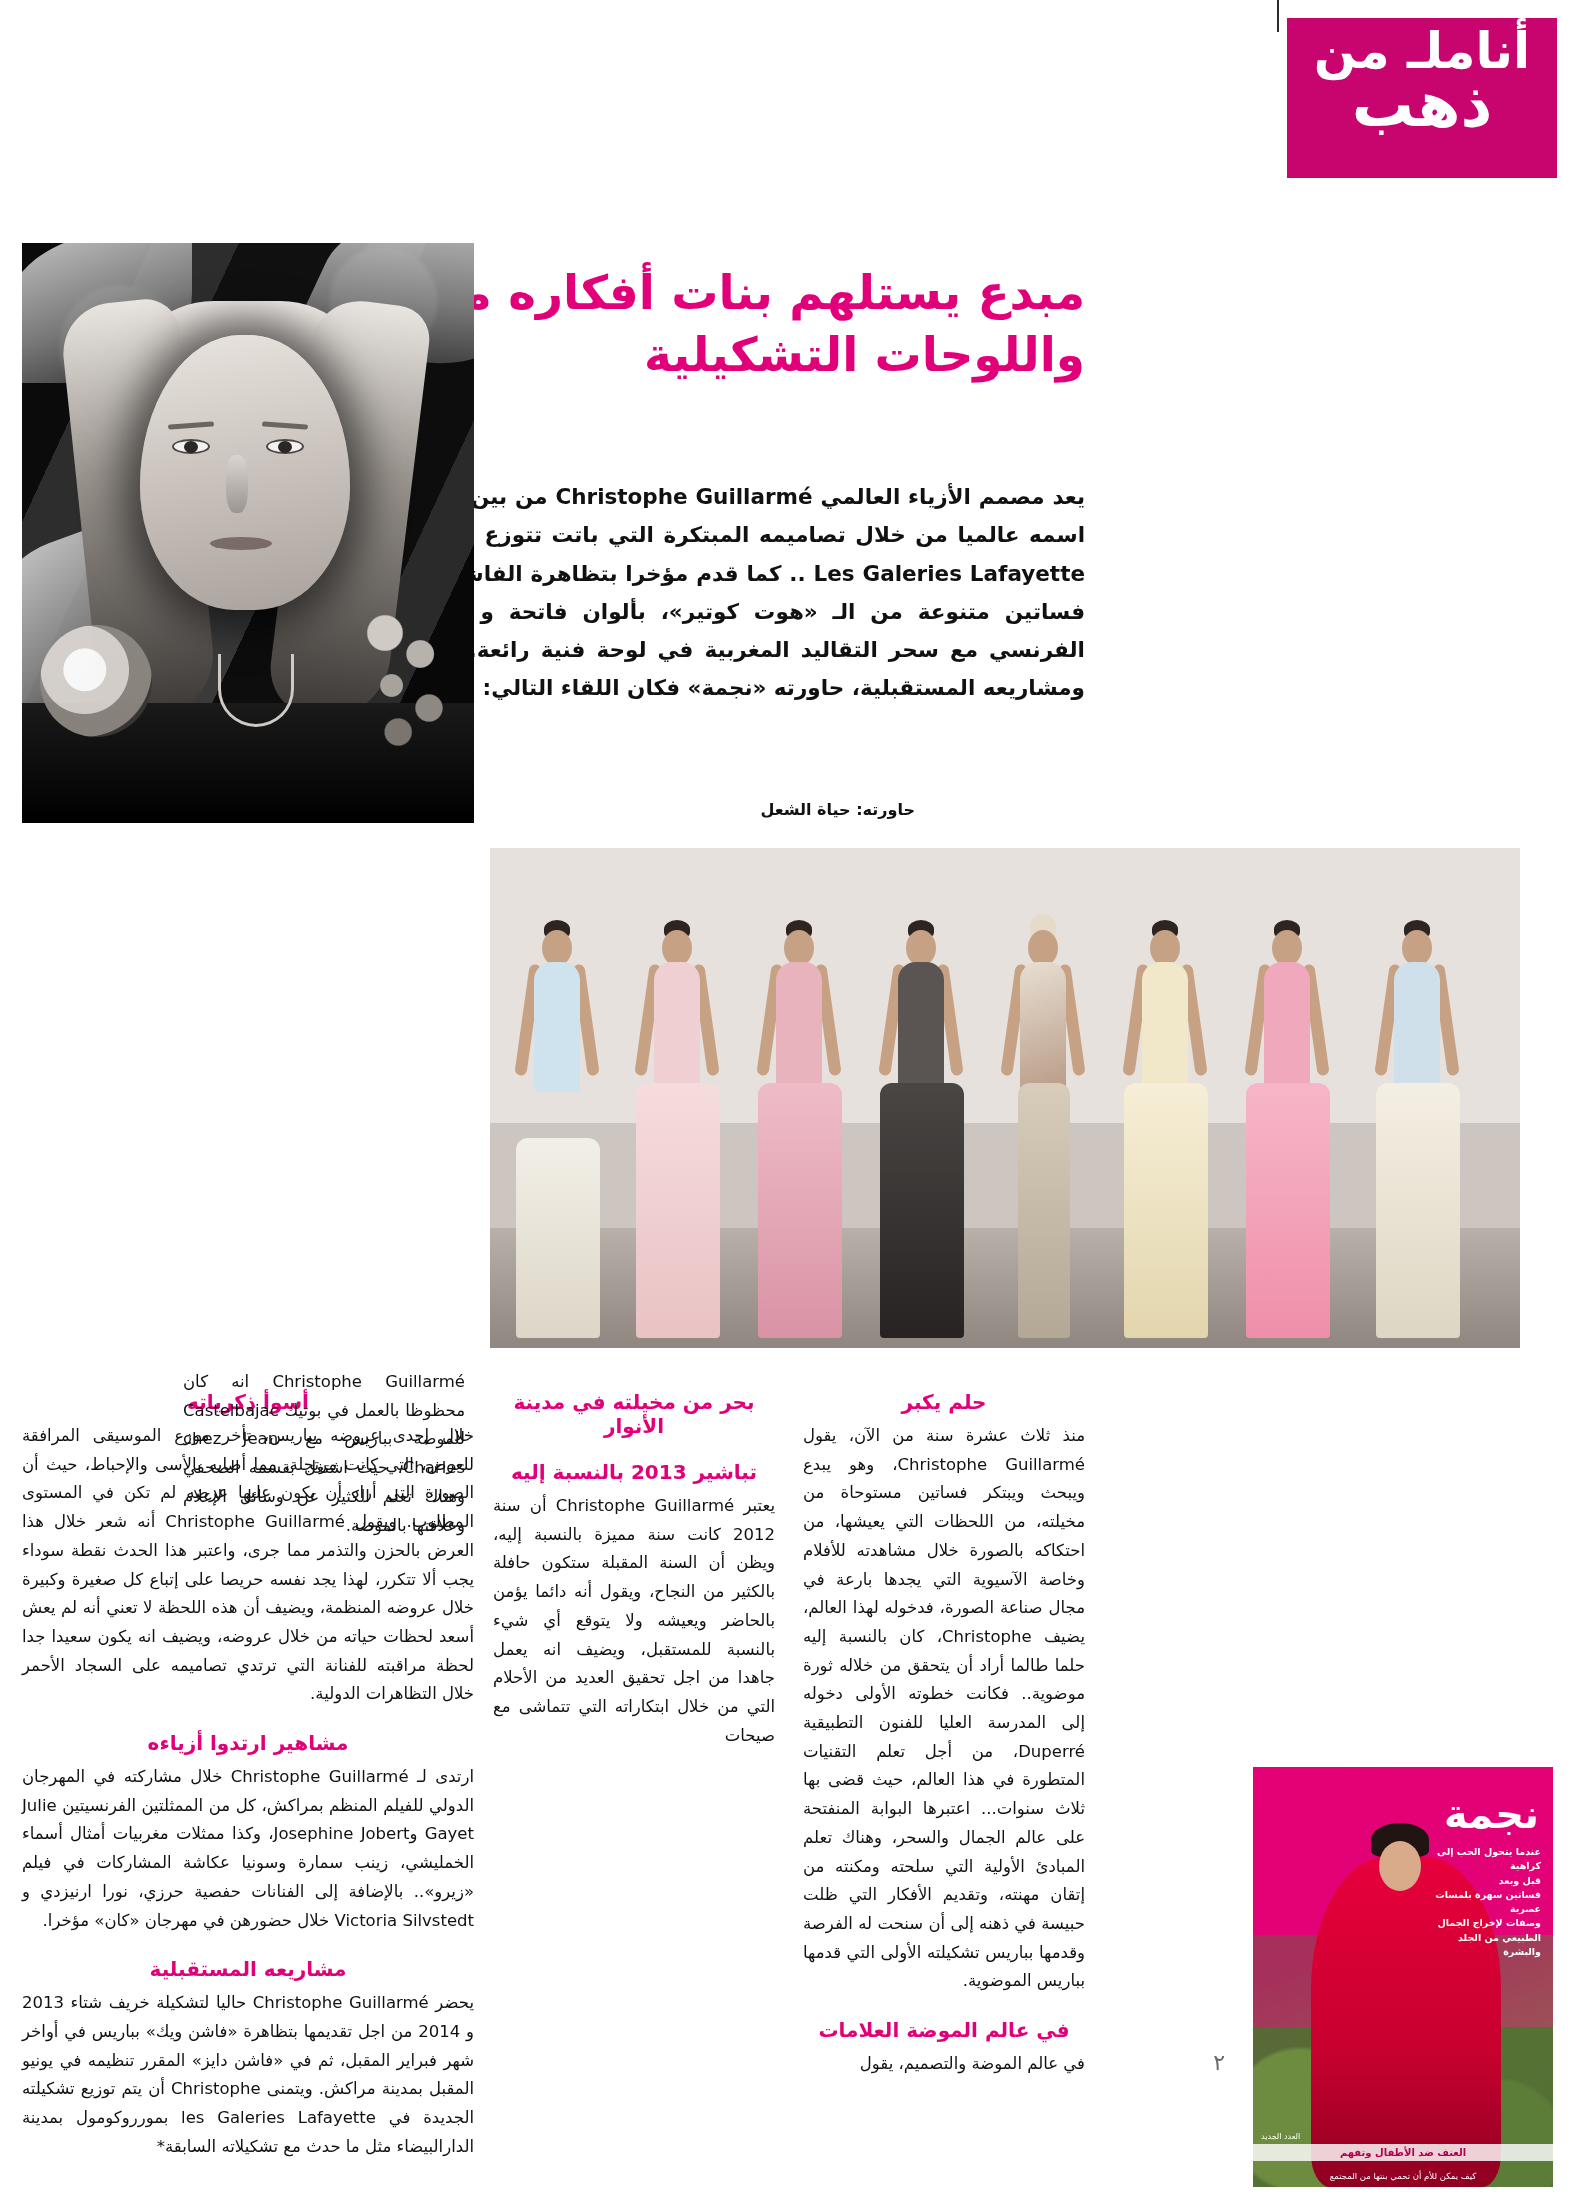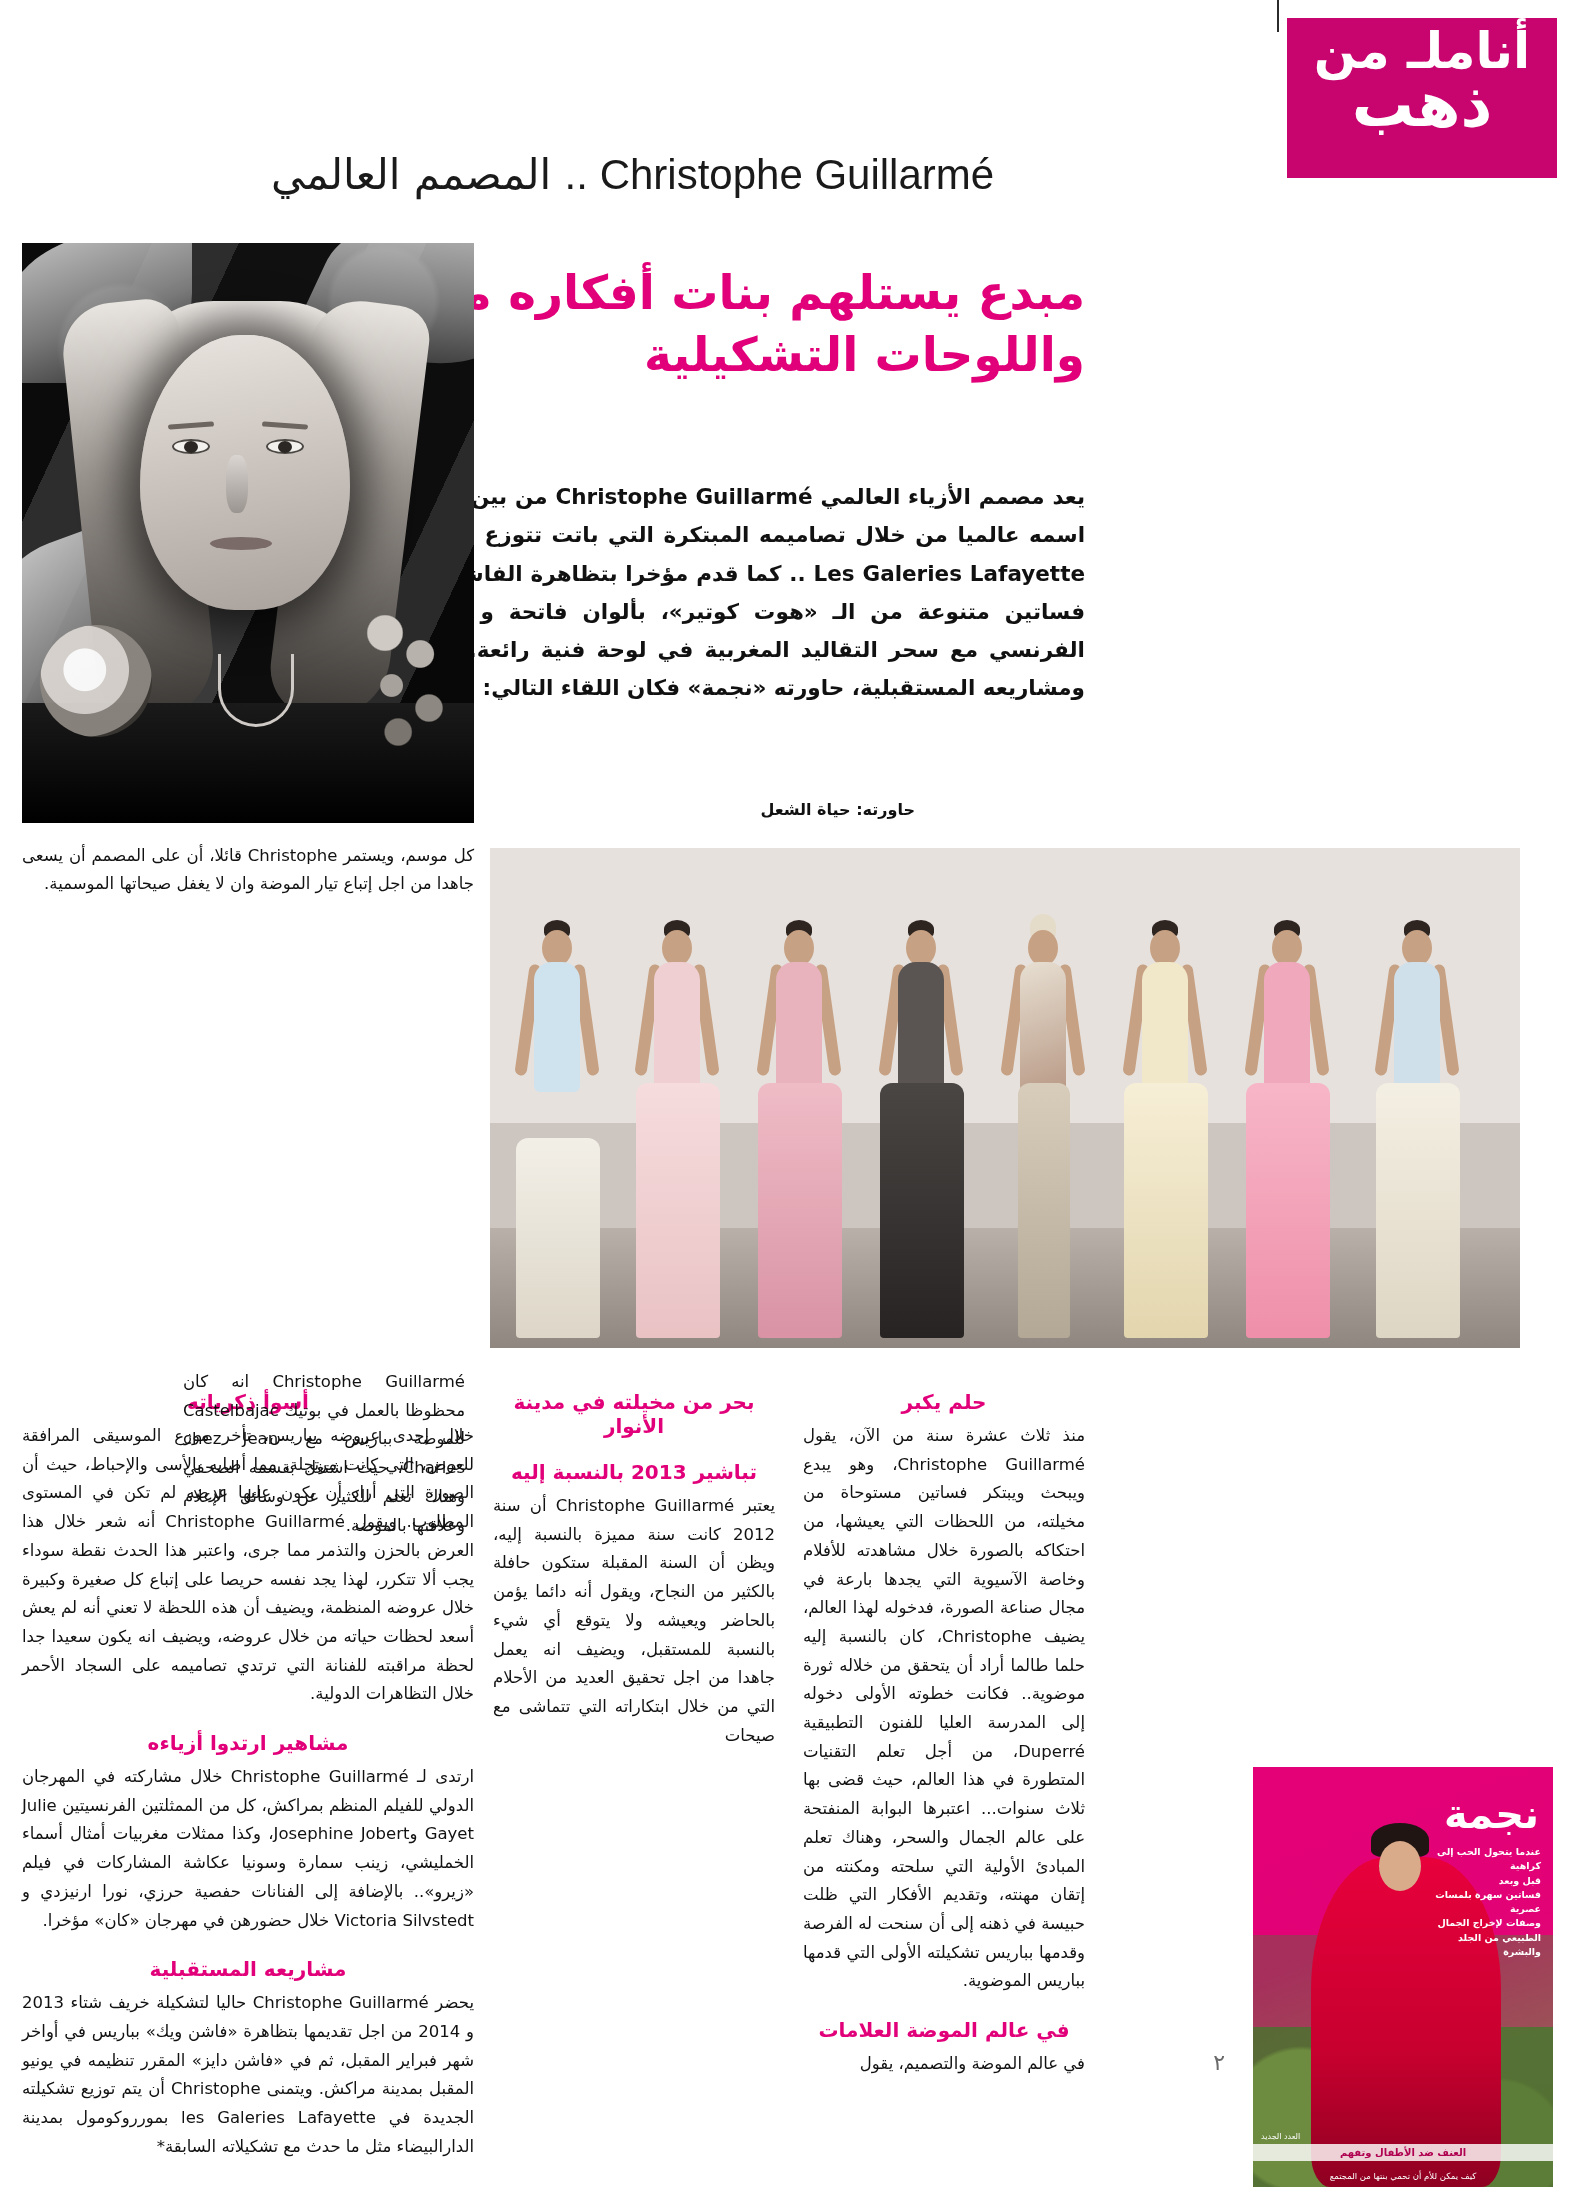--- a/index.html
+++ b/index.html
@@ -295,24 +295,20 @@
 
   <div class="logo-tick"></div>
 
   <div class="logo-box">
     <div class="logo-text">
       <span>أناملـ من</span>
       <span class="l2">ذهب</span>
     </div>
   </div>
 
-  <div class="title-line">
-    <span class="lat">Christophe Guillarmé ..</span>
-    <span>المصمم العالمي</span>
-  </div>
 
   <div class="hero-head">مبدع يستلهم بنات أفكاره من السينما واللوحات التشكيلية</div>
 
   <div class="lead">يعد مصمم الأزياء العالمي Christophe Guillarmé من بين أصغر المصممين، وقد استطاع أن يصنع اسمه عالميا من خلال تصاميمه المبتكرة التي باتت تتوزع في أكبر العلامات المشهورة عالميا مثل Les Galeries Lafayette .. كما قدم مؤخرا بتظاهرة الفاشن دايز 2012 أحدث تشكيلة أزيائه، تضم فساتين متنوعة من الـ «هوت كوتير»، بألوان فاتحة و تطريزات بسيطة، حيث امتزج الجمال الفرنسي مع سحر التقاليد المغربية في لوحة فنية رائعة. عن بدايته في عالم الموضة والابتكار، ومشاريعه المستقبلية، حاورته «نجمة» فكان اللقاء التالي:</div>
   <div class="byline">حاورته: حياة الشعل</div>
 
   <div class="portrait">
     <div class="bgleaf"></div>
     <div class="leaf" style="left:-20px;top:-10px;width:190px;height:150px;"></div>
     <div class="leaf" style="left:300px;top:-20px;width:200px;height:140px;transform:rotate(25deg);"></div>
@@ -405,21 +401,20 @@
     <div class="model" style="left:880px;">
       <div class="hairb"></div>
       <div class="head"></div>
       <div class="arm-l"></div>
       <div class="arm-r"></div>
       <div class="torso" style="background:#cfe0ea;"></div>
       <div class="skirt" style="background:linear-gradient(180deg,#f4efe3,#ded6c4);"></div>
     </div>
   </div>
 
-  <div class="col-intro">كل موسم، ويستمر Christophe قائلا، أن على المصمم أن يسعى جاهدا من اجل إتباع تيار الموضة وان لا يغفل صيحاتها الموسمية.</div>
 
   <div class="col-left-wide">
     <div class="sec-head">أسوأ ذكرياته</div>
     <div class="body-txt">خلال إحدى عروضه بباريس، تأخر موزع الموسيقى المرافقة للعرض، التي كانت مرتجلة، مما أصابه بالأسى والإحباط، حيث أن الصورة التي أراد أن يكون عليها عرضه لم تكن في المستوى المطلوب. ويقول Christophe Guillarmé أنه شعر خلال هذا العرض بالحزن والتذمر مما جرى، واعتبر هذا الحدث نقطة سوداء يجب ألا تتكرر، لهذا يجد نفسه حريصا على إتباع كل صغيرة وكبيرة خلال عروضه المنظمة، ويضيف أن هذه اللحظة لا تعني أنه لم يعش أسعد لحظات حياته من خلال عروضه، ويضيف انه يكون سعيدا جدا لحظة مراقبته للفنانة التي ترتدي تصاميمه على السجاد الأحمر خلال التظاهرات الدولية.</div>
 
     <div class="sec-head">مشاهير ارتدوا أزياءه</div>
     <div class="body-txt">ارتدى لـ Christophe Guillarmé خلال مشاركته في المهرجان الدولي للفيلم المنظم بمراكش، كل من الممثلتين الفرنسيتين Julie Gayet وJosephine Jobert، وكذا ممثلات مغربيات أمثال أسماء الخمليشي، زينب سمارة وسونيا عكاشة المشاركات في فيلم «زيرو».. بالإضافة إلى الفنانات حفصية حرزي، نورا ارنيزدي و Victoria Silvstedt خلال حضورهن في مهرجان «كان» مؤخرا.</div>
 
     <div class="sec-head">مشاريعه المستقبلية</div>
     <div class="body-txt">يحضر Christophe Guillarmé حاليا لتشكيلة خريف شتاء 2013 و 2014 من اجل تقديمها بتظاهرة «فاشن ويك» بباريس في أواخر شهر فبراير المقبل، ثم في «فاشن دايز» المقرر تنظيمه في يونيو المقبل بمدينة مراكش. ويتمنى Christophe أن يتم توزيع تشكيلته الجديدة في les Galeries Lafayette بمورروكومول بمدينة الدارالبيضاء مثل ما حدث مع تشكيلاته السابقة*</div>

